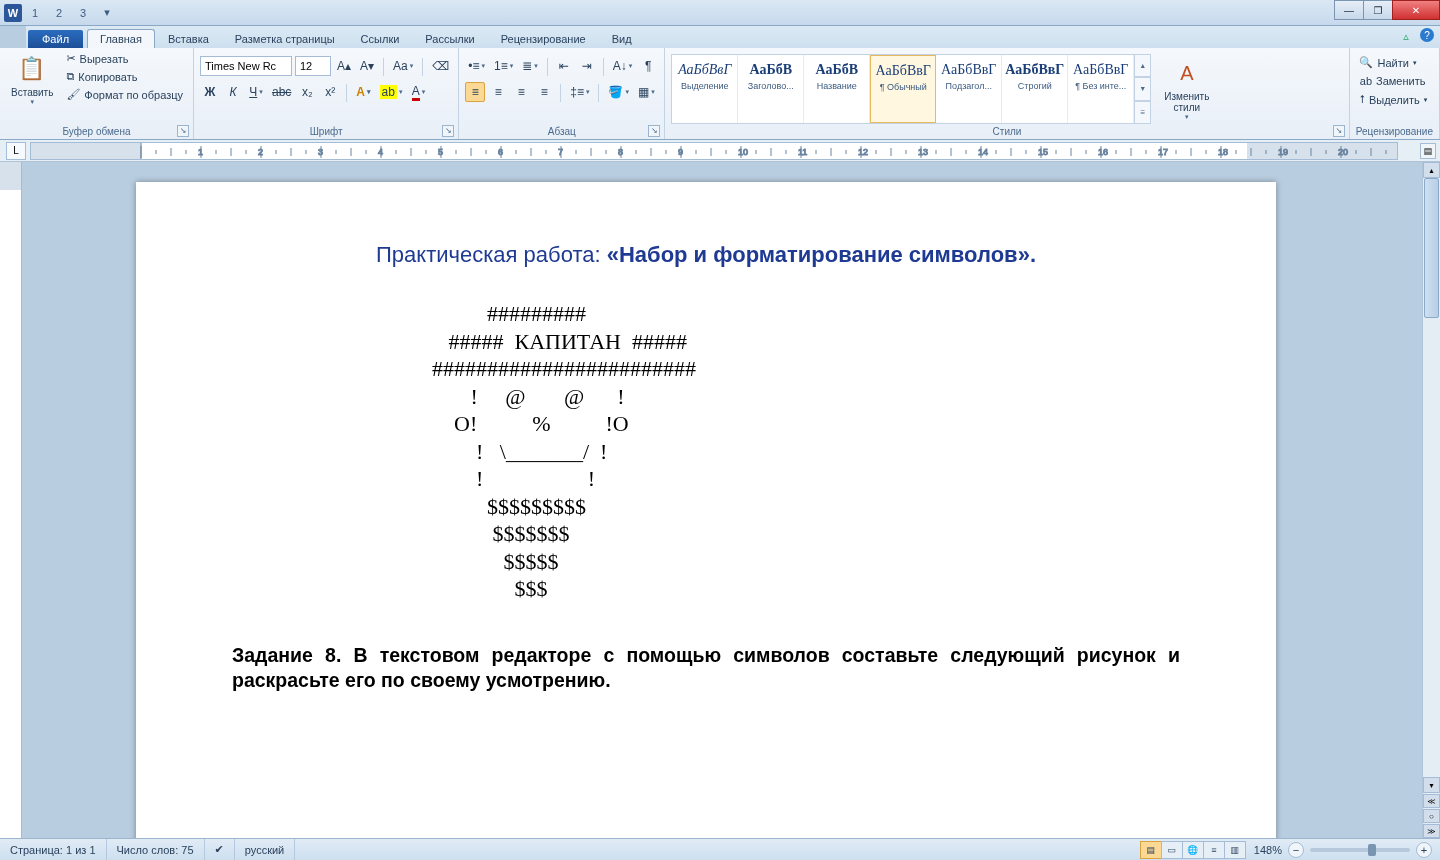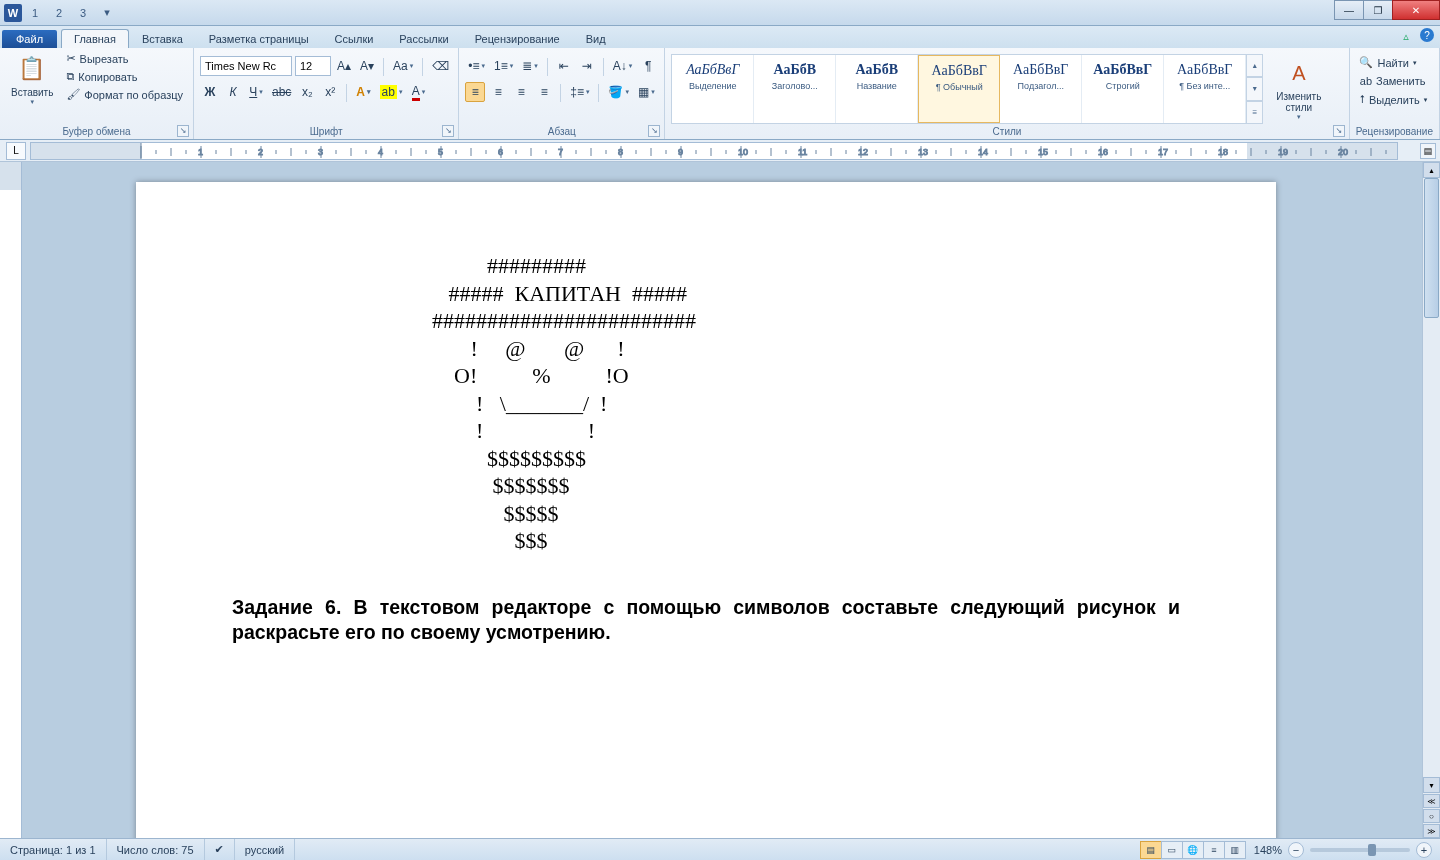--- a/index.html
+++ b/index.html
@@ -9,21 +9,21 @@
 .titlebar { height: 26px; background: linear-gradient(#dbe8f4,#c6d9ec); display: flex; align-items: center; border-bottom: 1px solid #8aa9c6; position: relative; }
 .qat { display: flex; align-items: center; gap: 2px; padding-left: 4px; }
 .qat .wicon { width: 18px; height: 18px; background: #2b579a; color: #fff; font-weight: bold; font-size: 11px; display: flex; align-items: center; justify-content: center; border-radius: 2px; }
 .qat .qbtn { width: 22px; height: 20px; display: flex; align-items: center; justify-content: center; color: #3b5b82; border: 1px solid transparent; border-radius: 2px; cursor: pointer; }
 .title-text { position: absolute; left: 0; right: 0; text-align: center; font-size: 12px; color: #2a425d; pointer-events: none; }
 .winbtns { position: absolute; right: 0; top: 0; display: flex; }
 .winbtns .wb { width: 30px; height: 20px; display: flex; align-items: center; justify-content: center; border: 1px solid #7a95b2; background: linear-gradient(#e6eef7,#c7d8ea); cursor: pointer; font-size: 10px; color: #234; margin-left: -1px; }
 .winbtns .wb.close { background: linear-gradient(#f08080,#d03030); color: #fff; width: 48px; border-color: #a02020; }
 
 
-.ribbon-tabs { height: 22px; background: linear-gradient(#dce9f5,#cde0ef); display: flex; align-items: flex-end; padding-left: 2px; position: relative; }
+.ribbon-tabs { height: 22px; background: linear-gradient(#dce9f5,#cde0ef); display: flex; align-items: flex-end; padding-left: 2px; position: relative; margin-left: 26px; }
 .file-tab { background: linear-gradient(#2b6cc0,#1d4f97); color: #fff; padding: 3px 14px; border-radius: 2px 2px 0 0; font-size: 11px; cursor: pointer; margin-right: 4px; }
 .rtab { padding: 3px 12px; font-size: 11px; color: #2a425d; cursor: pointer; border: 1px solid transparent; border-bottom: none; }
 .rtab.active { background: #f3f6fa; border-color: #8aa9c6; border-radius: 3px 3px 0 0; }
 .help-icons { position: absolute; right: 6px; top: 2px; display: flex; gap: 6px; }
 .help-icons span { width: 16px; height: 16px; display:flex; align-items:center; justify-content:center; color:#2a6; cursor:pointer; }
 .help-icons .qmark { background:#2a7ad0; color:#fff; border-radius:50%; font-size:10px; width:14px; height:14px; }
 
 
 .ribbon { height: 92px; background: linear-gradient(#f5f8fc,#e8eff7); border-bottom: 1px solid #8aa9c6; display: flex; }
 .group { border-right: 1px solid #c3d3e4; padding: 2px 6px 0 6px; display: flex; flex-direction: column; }
@@ -38,21 +38,21 @@
 .smallrow { display:flex; align-items:flex-end; gap:3px; height:22px; }
 .smallbtn { min-width:20px; height:20px; border:1px solid transparent; display:flex; align-items:center; justify-content:center; cursor:pointer; border-radius:2px; font-size:12px; color:#2a425d; padding:0 2px; }
 .smallbtn.active { background:#fbd893; border-color:#d9a33f; }
 .smallbtn.dd::after { content:"▾"; font-size:7px; margin-left:2px; color:#4a6a8e; }
 .sep { width:1px; height:18px; background:#c3d3e4; margin:0 3px; }
 
 .fontname { width:92px; height:20px; border:1px solid #a4bcd6; background:#fff; font-size:11px; padding:0 4px; }
 .fontsize { width:36px; height:20px; border:1px solid #a4bcd6; background:#fff; font-size:11px; padding:0 4px; }
 
 .styles-gallery { display:flex; border:1px solid #c3d3e4; background:#fff; }
-.style-item { width:82px; padding:4px 2px; text-align:center; cursor:pointer; border-right:1px solid #e4ecf4; font-size:10px; }
+.style-item { width:66px; padding:4px 2px; text-align:center; cursor:pointer; border-right:1px solid #e4ecf4; font-size:10px; }
 .style-item.sel { border:1px solid #e6b860; background:#fff7e0; }
 .style-item .prev { font-family:"Times New Roman",serif; font-size:14px; color:#1a3e78; height:22px; display:flex; align-items:center; justify-content:center; }
 .style-item .nm { color:#3a5a80; font-size:9px; white-space:nowrap; overflow:hidden; text-overflow:ellipsis; }
 .gallery-more { width:16px; display:flex; flex-direction:column; }
 .gallery-more div { flex:1; border:1px solid #c3d3e4; border-left:none; display:flex; align-items:center; justify-content:center; font-size:8px; color:#4a6a8e; cursor:pointer; background:#f4f7fb; }
 
 .edit-col { display:flex; flex-direction:column; gap:2px; }
 .edit-item { display:flex; align-items:center; gap:4px; cursor:pointer; padding:1px 3px; border:1px solid transparent; border-radius:2px; font-size:11px; color:#2a425d; white-space:nowrap; }
 
 
@@ -420,32 +420,35 @@
   </div>
   <div class="ruler-toggle">▤</div>
 </div>
 
 <div class="doc-area">
   <div class="vruler">
       <div class="shade"></div>
     </div>
 
   <div class="page">
+    <div class="doc-title">
+      <span class="light">Практическая работа: </span><span>«Набор и форматирование символов».</span>
+    </div>
     <div class="ascii">          #########
    #####  КАПИТАН  #####
 ########################
        !     @       @      !
     O!          %          !O
         !   \_______/  !
         !                   !
           $$$$$$$$$
            $$$$$$$
              $$$$$
                $$$</div>
-    <p class="task"><b>Задание 6. В текстовом редакторе с помощью символов составьте  следующий рисунок и раскрасьте его по своему усмотрению.</b></p>
+    <p class="task"><b>Задание 8. В текстовом редакторе с помощью символов составьте  следующий рисунок и раскрасьте его по своему усмотрению.</b></p>
   </div>
 
   <div class="vscroll">
     <div class="arrow">▴</div>
     <div class="track">
         <div class="thumb"></div>
       </div>
     <div class="bot">
       <div class="arrow">▾</div>
       <div class="navi">≪</div>

